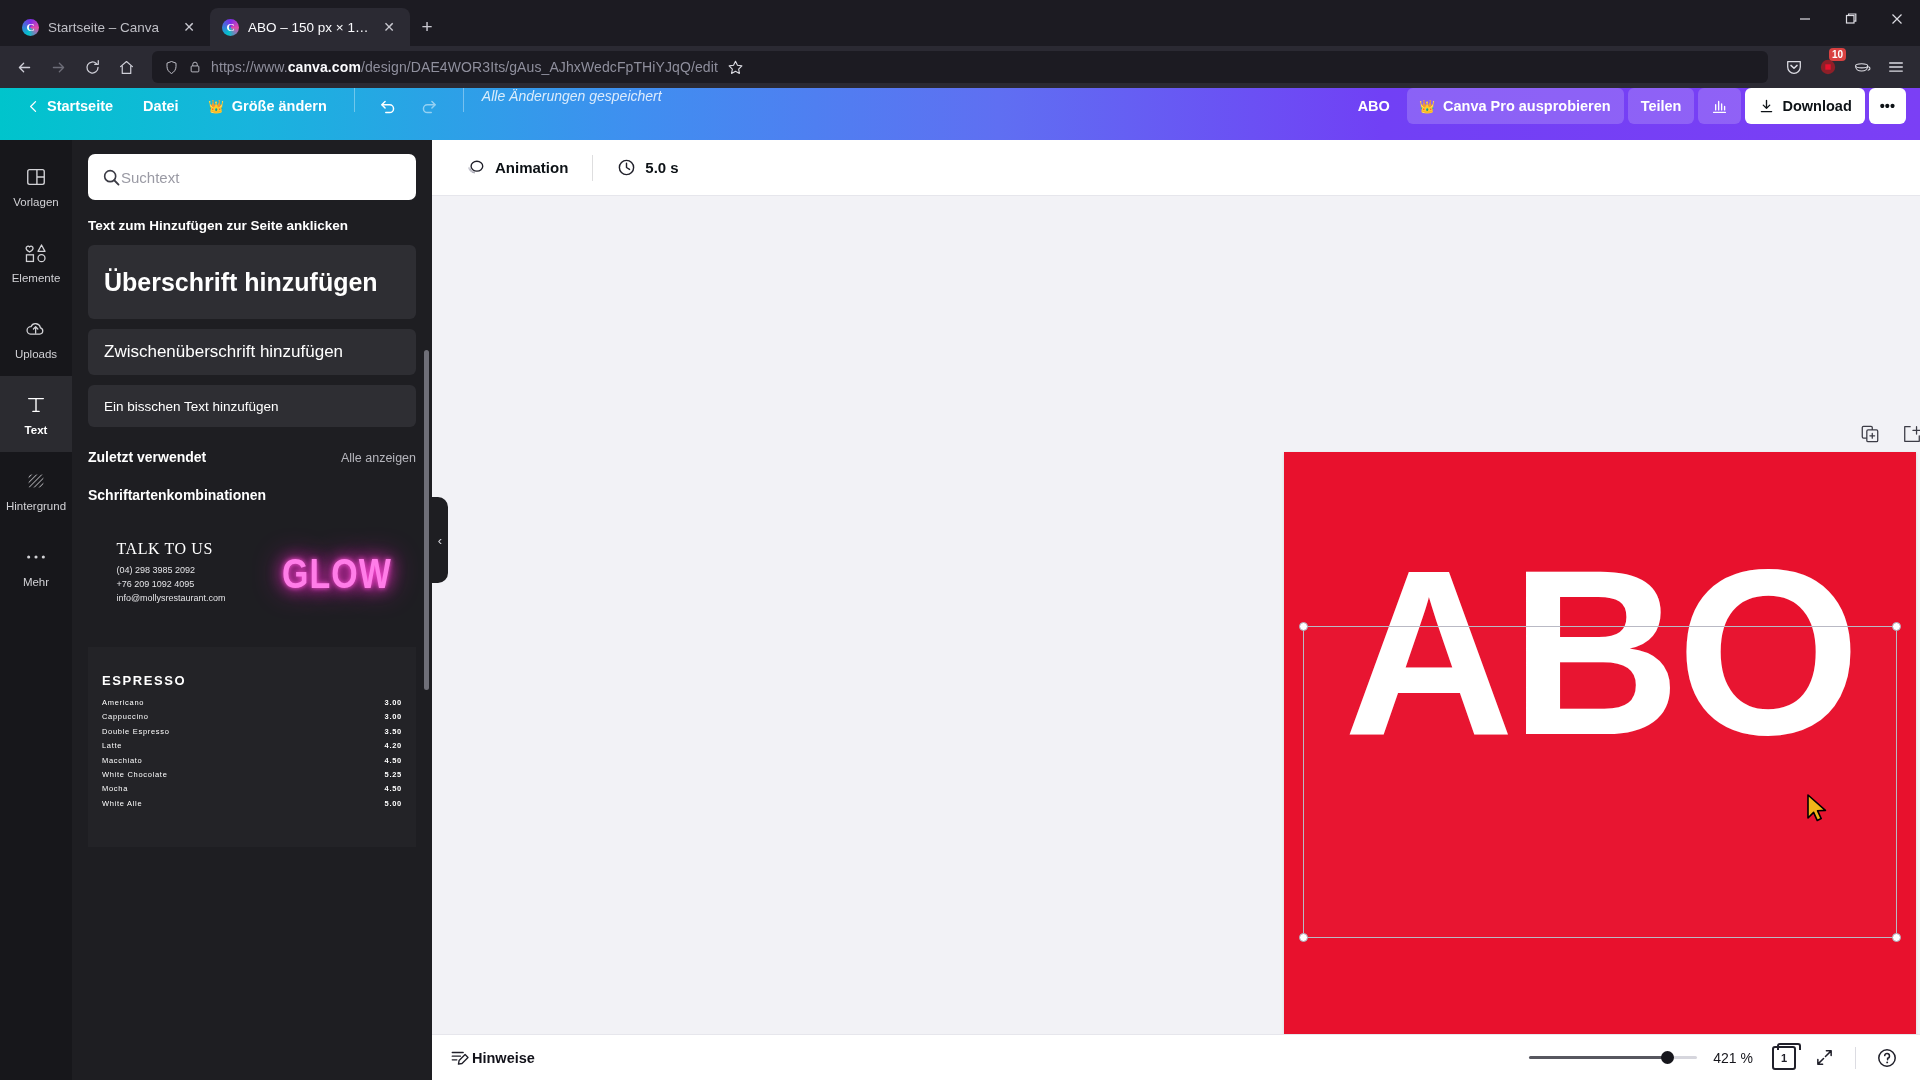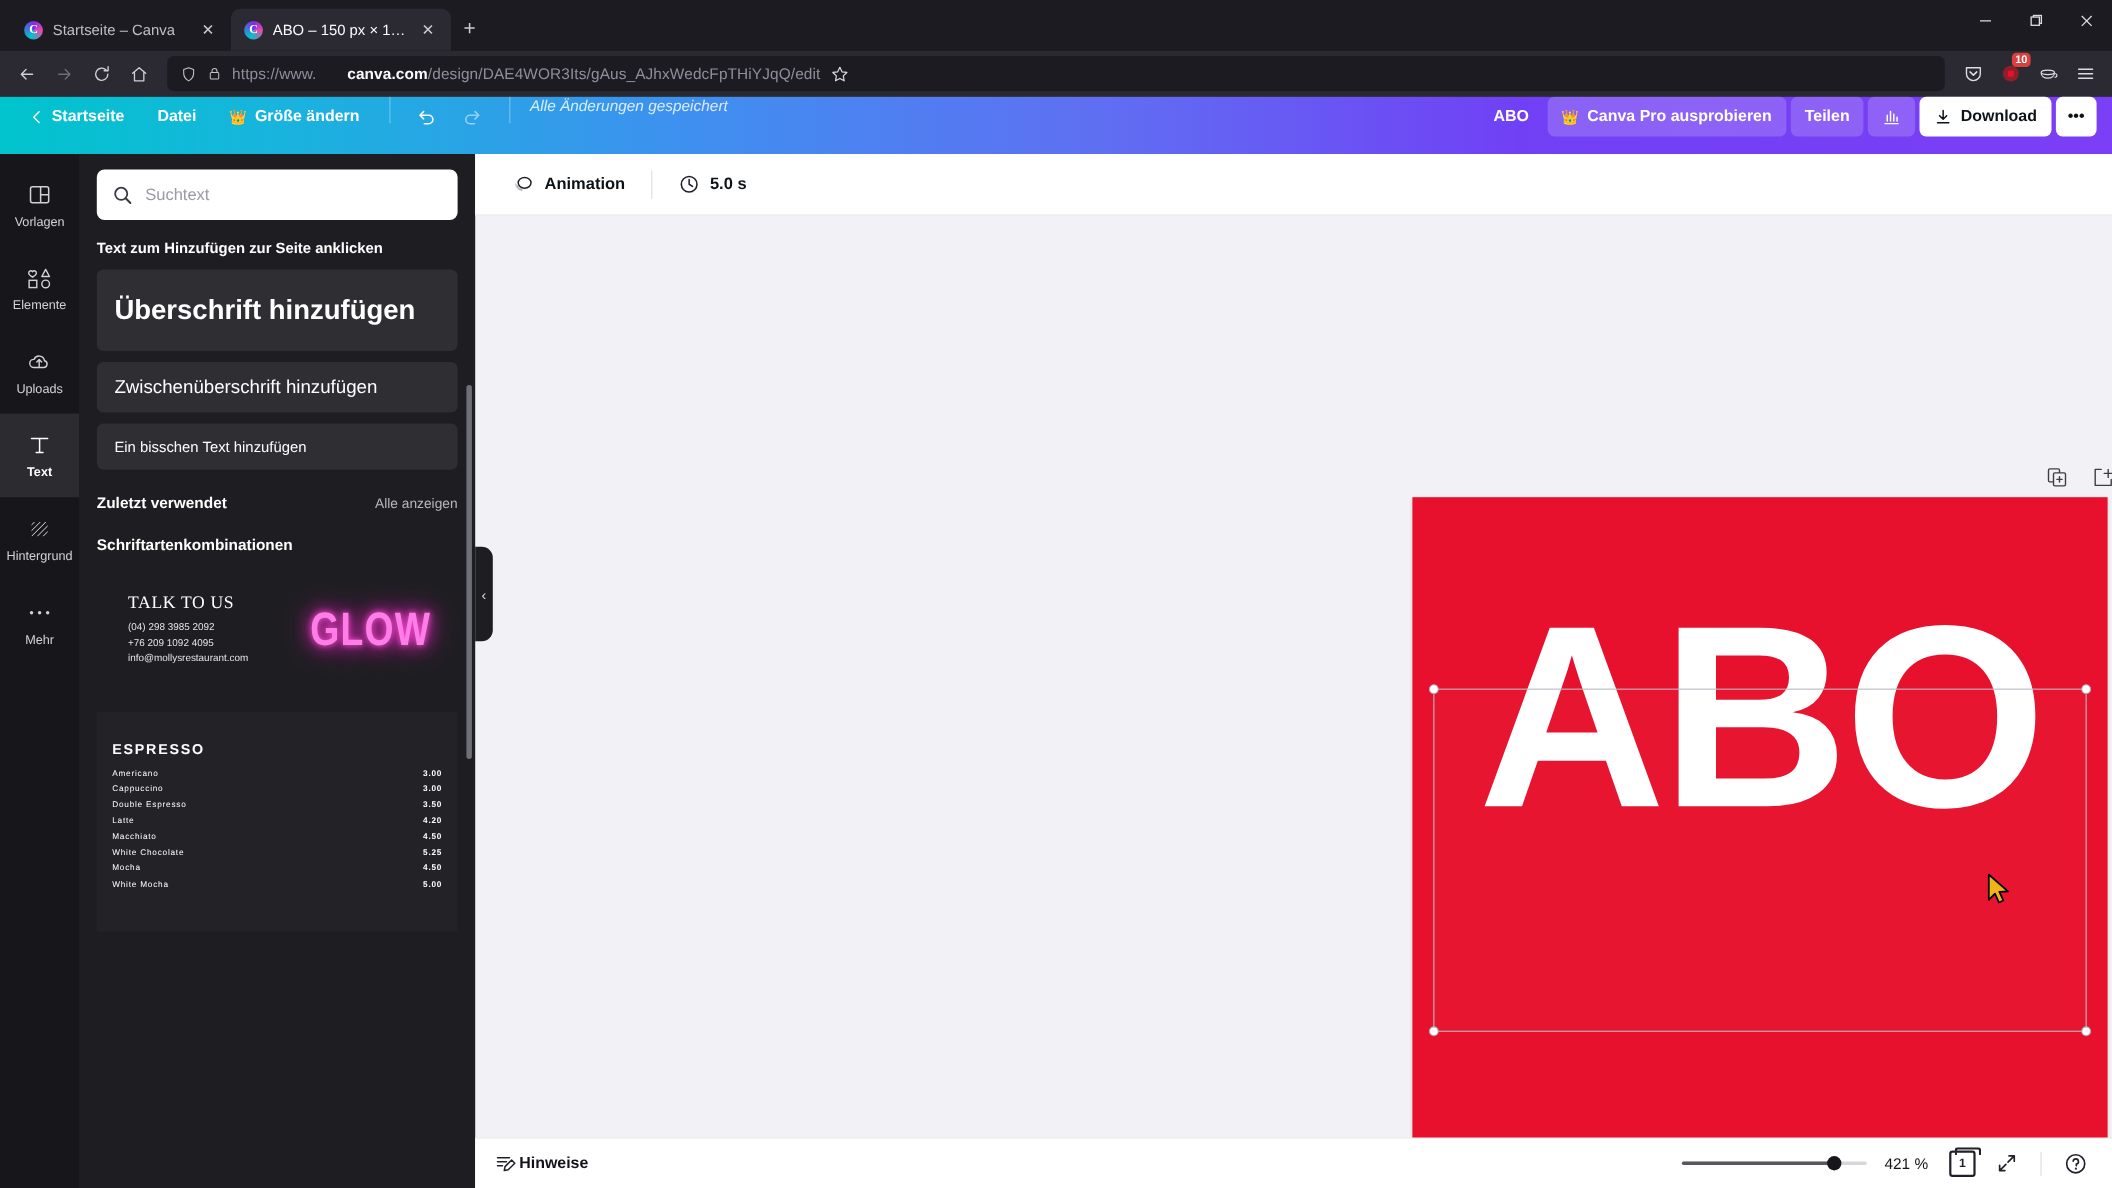--- a/index.html
+++ b/index.html
@@ -48,21 +48,21 @@
   .navicon {
     width: 32px; height: 32px; border-radius: 5px; display: flex;
     align-items: center; justify-content: center; color: #cfcfd8;
   }
   .navicon.dim { color: #6d6d78; }
   .urlbar {
     flex: 1; height: 32px; background: #1c1b22; border-radius: 6px;
     display: flex; align-items: center; gap: 9px; padding: 0 12px; margin: 0 8px;
   }
   .url-text { color: #8f8f9d; font-size: 14px; letter-spacing: .1px; white-space: nowrap; }
-  .url-text b { color: #fbfbfe; font-weight: 600; margin-left: 28px; }
+  .url-text b { color: #fbfbfe; font-weight: 600; }
   .toolbar-right { display: flex; align-items: center; gap: 2px; }
   .badge-wrap { position: relative; width: 32px; height: 32px; display: flex; align-items: center; justify-content: center; }
   .ext-badge {
     position: absolute; top: -3px; right: -2px; background: #d94141; color: #fff;
     font-size: 10px; line-height: 13px; min-width: 17px; text-align: center;
     border-radius: 4px; padding: 0 2px; font-weight: 600;
   }
 
   
   .canva-header {
@@ -98,21 +98,21 @@
   }
   .rail-item.active { background: #2b2b30; color: #fff; font-weight: 700; }
   .rail-ico { height: 26px; display: flex; align-items: center; justify-content: center; }
 
   .panel {
     width: 360px; flex: 0 0 360px; background: #1e1e22; position: relative;
     padding: 14px 16px 0 16px; overflow: hidden;
   }
   .search-box {
     height: 46px; background: #fff; border-radius: 7px; display: flex;
-    align-items: center; gap: 11px; padding: 0 14px; margin-bottom: 18px;
+    align-items: center; padding: 0 14px; margin-bottom: 18px;
   }
   .search-input {
     border: 0; outline: 0; flex: 1; font-size: 15px; color: #3a3a44;
     font-family: "Liberation Sans", sans-serif; background: transparent;
   }
   .search-input::placeholder { color: #9a9aa4; }
   .panel-label { color: #fff; font-size: 13.5px; font-weight: 700; margin-bottom: 12px; }
   .txt-card {
     background: #2e2e33; border-radius: 6px; margin-bottom: 10px;
     display: flex; align-items: center; padding: 0 16px; color: #fff;
@@ -555,21 +555,21 @@
           </div>
         <div class="menu-line">
             <span>White Chocolate</span>
             <span class="p">5.25</span>
           </div>
         <div class="menu-line">
             <span>Mocha</span>
             <span class="p">4.50</span>
           </div>
         <div class="menu-line">
-            <span>White Mocha</span>
+            <span>White Alle</span>
             <span class="p">5.00</span>
           </div>
       </div>
     </div>
 
     <div class="panel-scrollbar"></div>
   </div>
 
   <div class="panel-collapse">‹</div>
 

